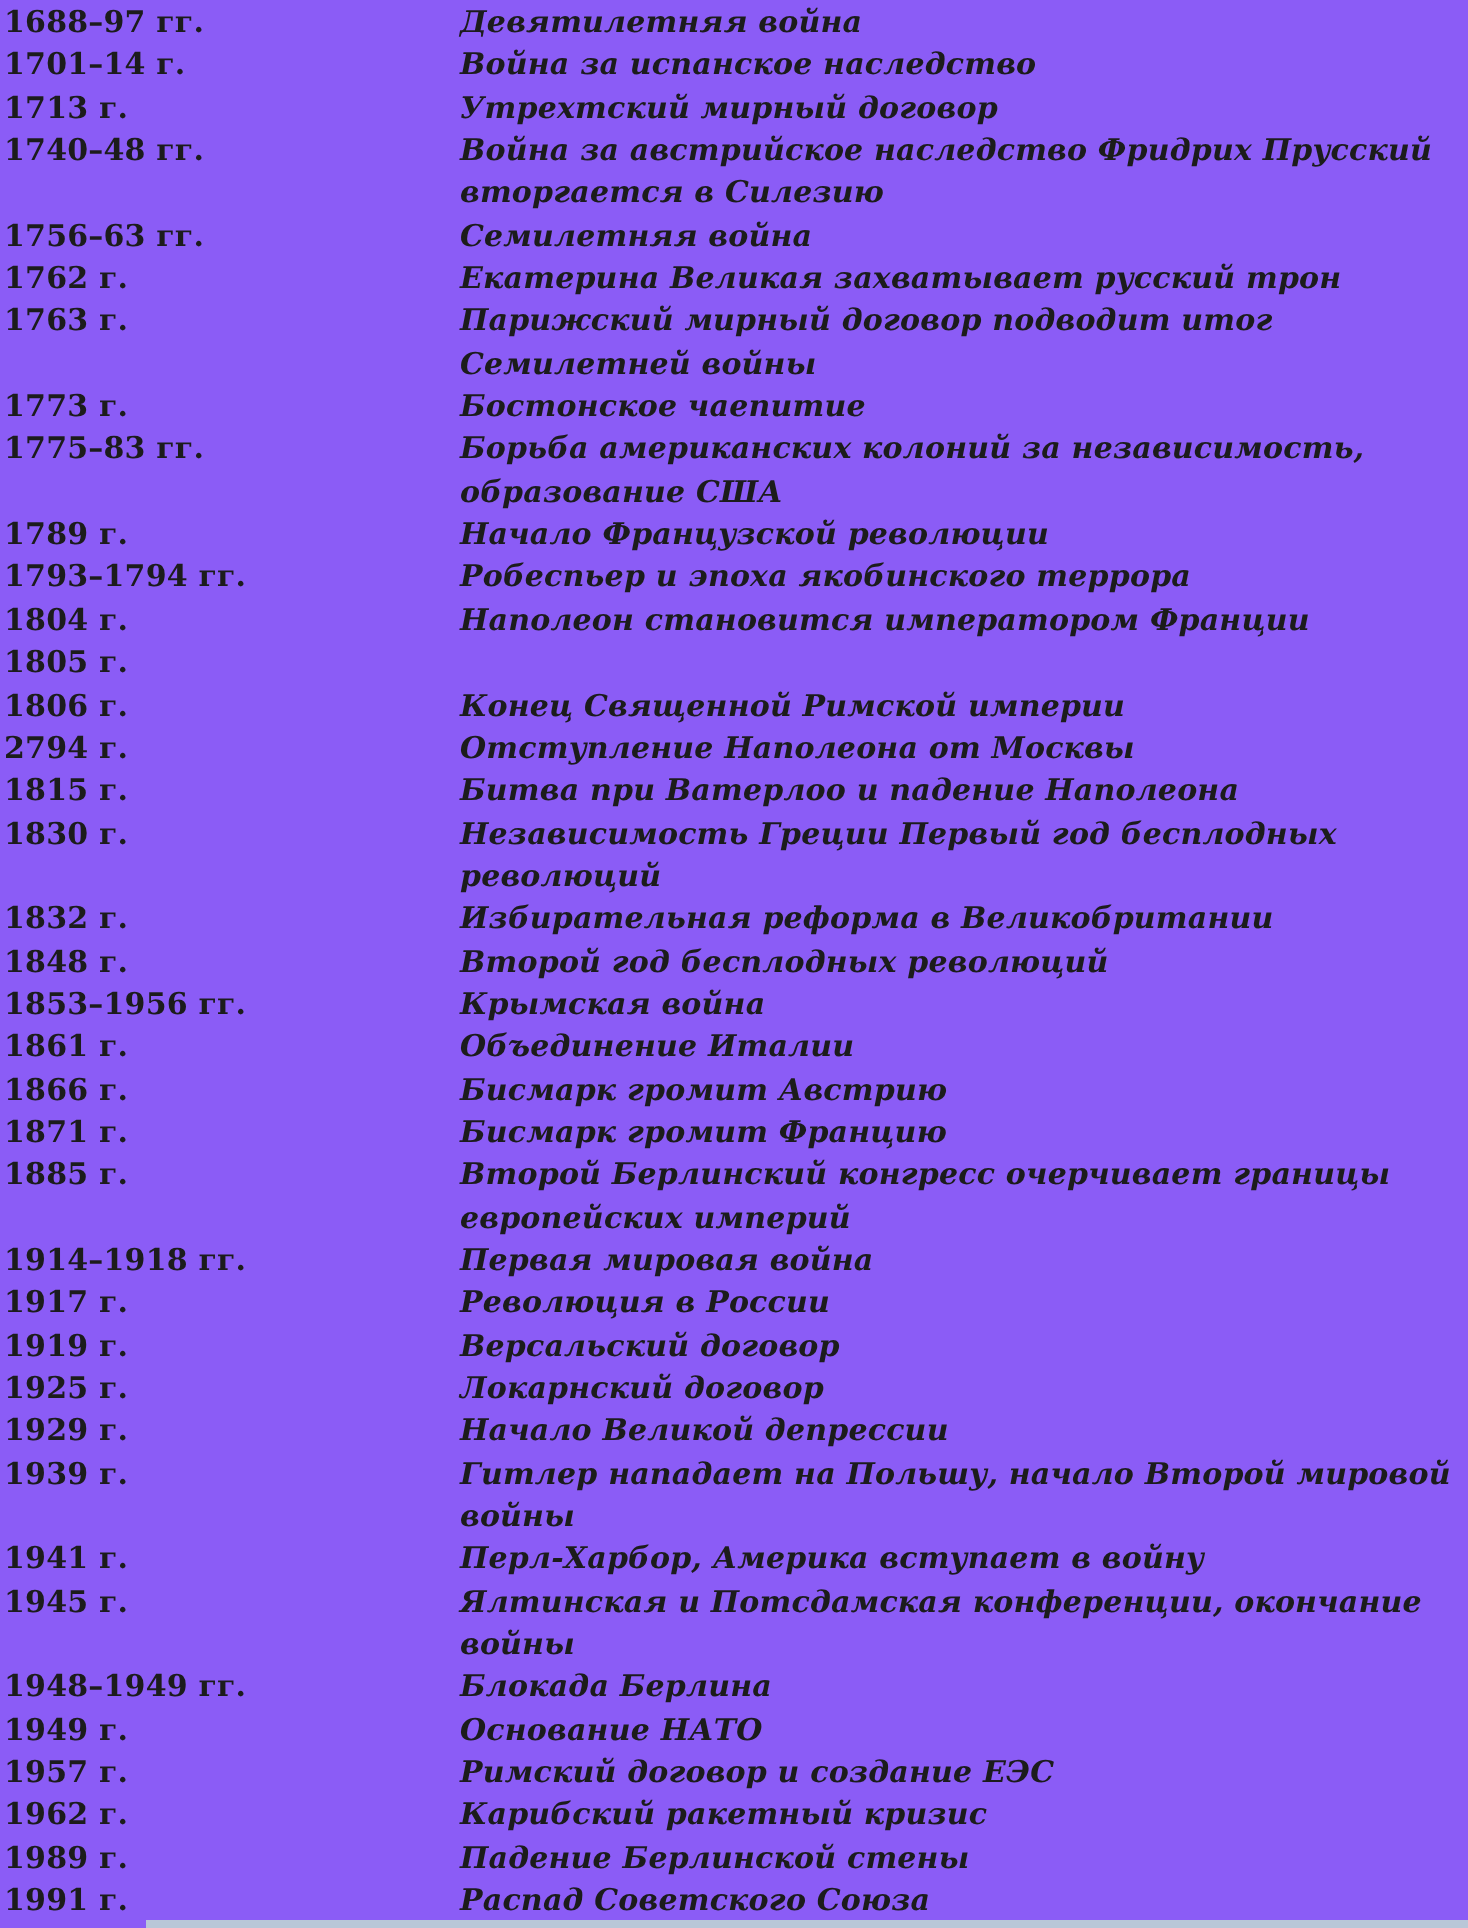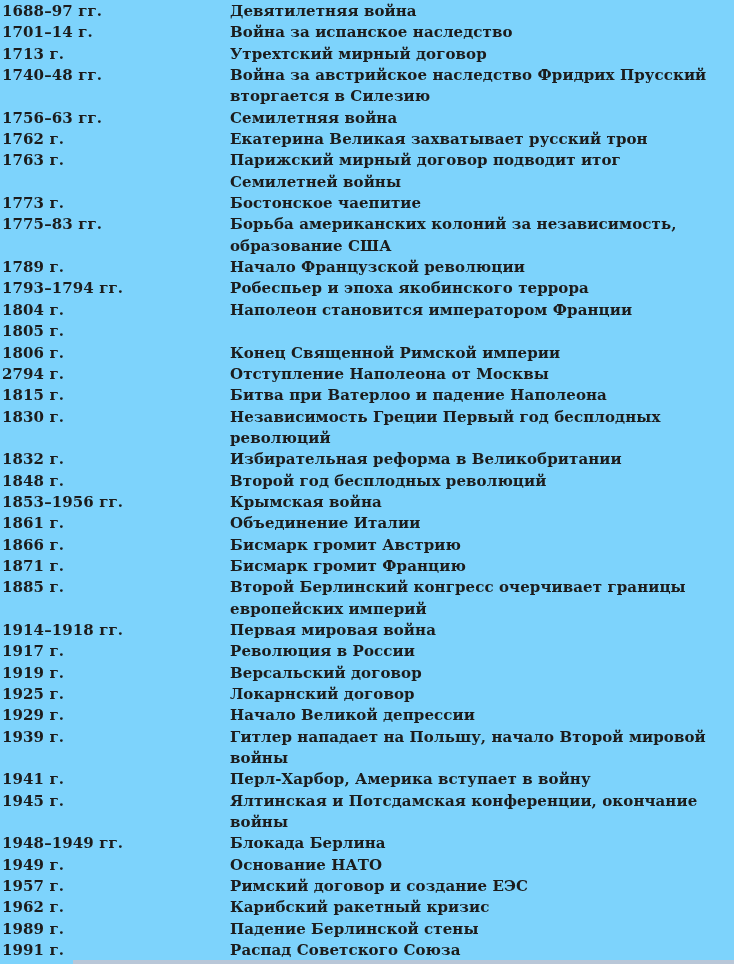--- a/index.html
+++ b/index.html
@@ -7,21 +7,21 @@
     width: 734px;
     height: 964px;
     background: #ffffff;
     overflow: hidden;
     font-family: "DejaVu Serif", "Liberation Serif", serif;
   }
   .page {
     position: relative;
     width: 734px;
     height: 964px;
-    background: #7dd3fc;
+    background: #8b5cf6;
     padding-top: 1px;
   }
   .timeline {
     width: 100%;
   }
   .row {
     display: grid;
     grid-template-columns: 230px 1fr;
     align-items: start;
   }
@@ -31,20 +31,21 @@
     font-weight: 700;
     color: #1c1c1c;
     letter-spacing: 0.1px;
   }
   .date-cell {
     padding-left: 2px;
     white-space: nowrap;
   }
   .event-cell {
     padding-right: 6px;
+    font-style: italic;
   }
   .bottom-strip {
     position: absolute;
     left: 73px;
     right: 0;
     bottom: 0;
     height: 4px;
     background: #b9c7d8;
   }
 </style>

